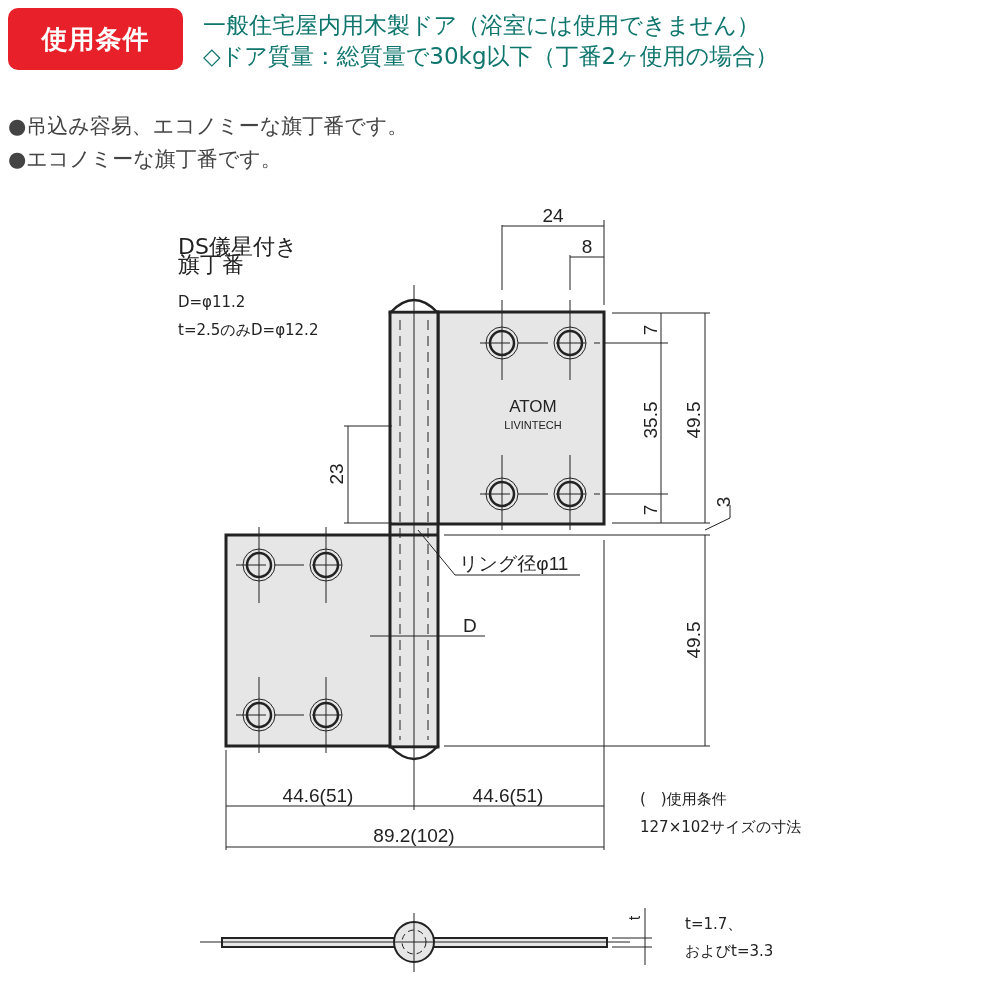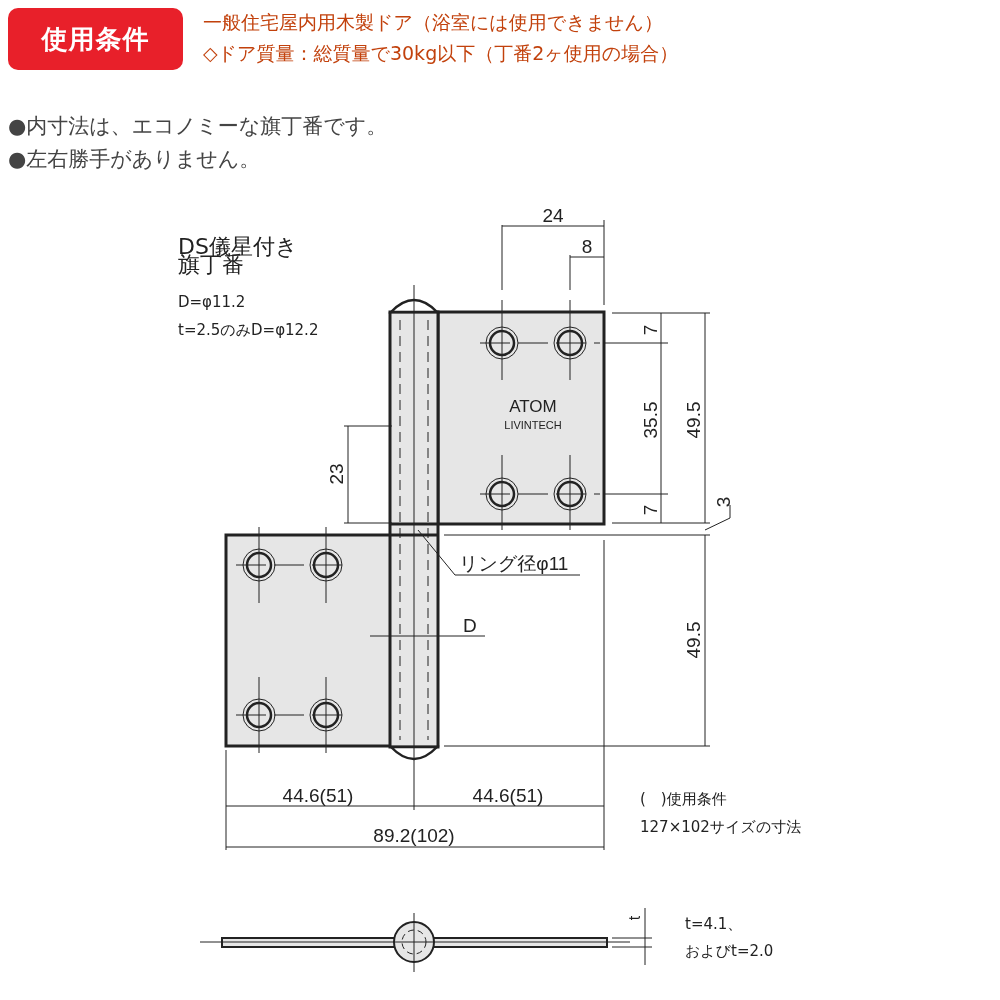--- a/index.html
+++ b/index.html
@@ -1,32 +1,32 @@
 <!DOCTYPE html>
 <html><head>
 <meta charset="utf-8">
 <style>
   html,body{margin:0;padding:0;background:#fff;}
   body{width:1000px;height:1000px;position:relative;overflow:hidden;font-family:"DejaVu Sans",sans-serif;color:#333;}
   .badge{position:absolute;left:8px;top:8px;width:175px;height:62px;background:#e8202a;border-radius:10px;color:#fff;font-weight:bold;font-size:26px;display:flex;align-items:center;justify-content:center;letter-spacing:1px;}
-  .cond{position:absolute;left:203px;font-size:19px;color:#c2410c;white-space:nowrap;}
+  .cond{position:absolute;left:203px;font-size:23px;color:#0f766e;white-space:nowrap;}
   .feat{position:absolute;left:8px;font-size:21px;color:#444;white-space:nowrap;}
   .lbl{position:absolute;font-size:15px;color:#222;white-space:nowrap;}
   svg{position:absolute;left:0;top:0;}
   svg text{font-family:"Liberation Sans",sans-serif;fill:#222;}
 </style>
 </head>
 <body>
 
 <div class="badge">使用条件</div>
 <div class="cond" style="top:10px">一般住宅屋内用木製ドア（浴室には使用できません）</div>
 <div class="cond" style="top:41px">◇ドア質量：総質量で30kg以下（丁番2ヶ使用の場合）</div>
 
-<div class="feat" style="top:112px">●内寸法は、エコノミーな旗丁番です。</div>
-<div class="feat" style="top:145px">●左右勝手がありません。</div>
+<div class="feat" style="top:112px">●吊込み容易、エコノミーな旗丁番です。</div>
+<div class="feat" style="top:145px">●エコノミーな旗丁番です。</div>
 
 <div class="lbl" style="left:178px;top:232px;font-size:22px">DS儀星付き</div>
 <div class="lbl" style="left:178px;top:250px;font-size:22px">旗丁番</div>
 <div class="lbl" style="left:178px;top:293px">D=φ11.2</div>
 <div class="lbl" style="left:178px;top:321px">t=2.5のみD=φ12.2</div>
 
 <svg width="1000" height="1000">
   <g stroke="#222" fill="none" stroke-width="1">
 
     <rect x="438" y="312" width="166" height="212" fill="#e6e6e6" stroke-width="3"></rect>
@@ -135,14 +135,14 @@
   <text x="318" y="802" font-size="19" text-anchor="middle">44.6(51)</text>
   <text x="508" y="802" font-size="19" text-anchor="middle">44.6(51)</text>
   <text x="414" y="842" font-size="19" text-anchor="middle">89.2(102)</text>
   <text transform="translate(640,918) rotate(-90)" font-size="16" text-anchor="middle">t</text>
   <text x="533" y="412" font-size="17" text-anchor="middle" font-family="Liberation Serif">ATOM</text>
   <text x="533" y="429" font-size="11" text-anchor="middle">LIVINTECH</text>
 </svg>
 
 <div class="lbl" style="left:640px;top:790px">(　)使用条件</div>
 <div class="lbl" style="left:640px;top:818px">127×102サイズの寸法</div>
-<div class="lbl" style="left:685px;top:915px">t=4.1、</div>
-<div class="lbl" style="left:685px;top:942px">およびt=2.0</div>
+<div class="lbl" style="left:685px;top:915px">t=1.7、</div>
+<div class="lbl" style="left:685px;top:942px">およびt=3.3</div>
 
 </body></html>

